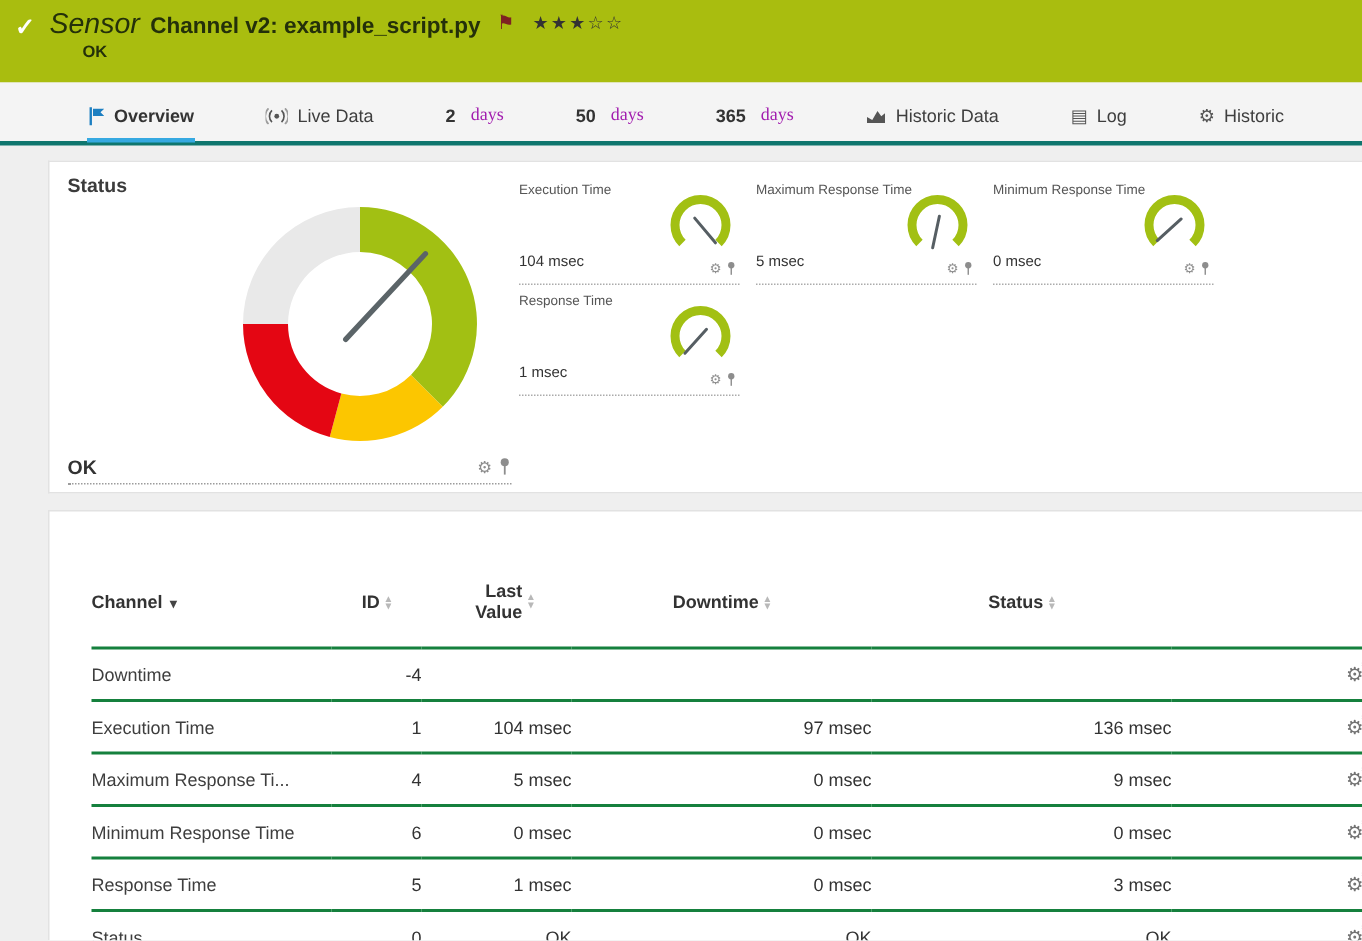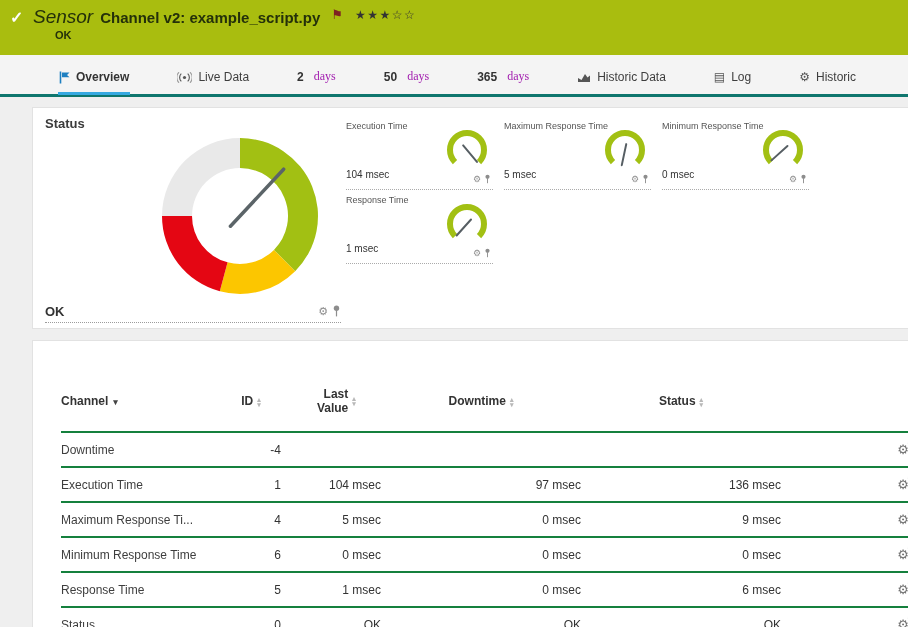--- a/index.html
+++ b/index.html
@@ -303,21 +303,21 @@
           <td class="c-num">0 msec</td>
           <td class="c-num">0 msec</td>
           <td class="c-num">0 msec</td>
           <td class="c-gear"><span class="gearduo"><span class="g1">⚙</span><span class="g2">⚙</span></span></td>
         </tr>
         <tr>
           <td class="c-channel">Response Time</td>
           <td class="c-num">5</td>
           <td class="c-num">1 msec</td>
           <td class="c-num">0 msec</td>
-          <td class="c-num">6 msec</td>
+          <td class="c-num">3 msec</td>
           <td class="c-gear"><span class="gearduo"><span class="g1">⚙</span><span class="g2">⚙</span></span></td>
         </tr>
         <tr>
           <td class="c-channel">Status</td>
           <td class="c-num">0</td>
           <td class="c-num">OK</td>
           <td class="c-num">OK</td>
           <td class="c-num">OK</td>
           <td class="c-gear"><span class="gearduo"><span class="g1">⚙</span><span class="g2">⚙</span></span></td>
         </tr>

